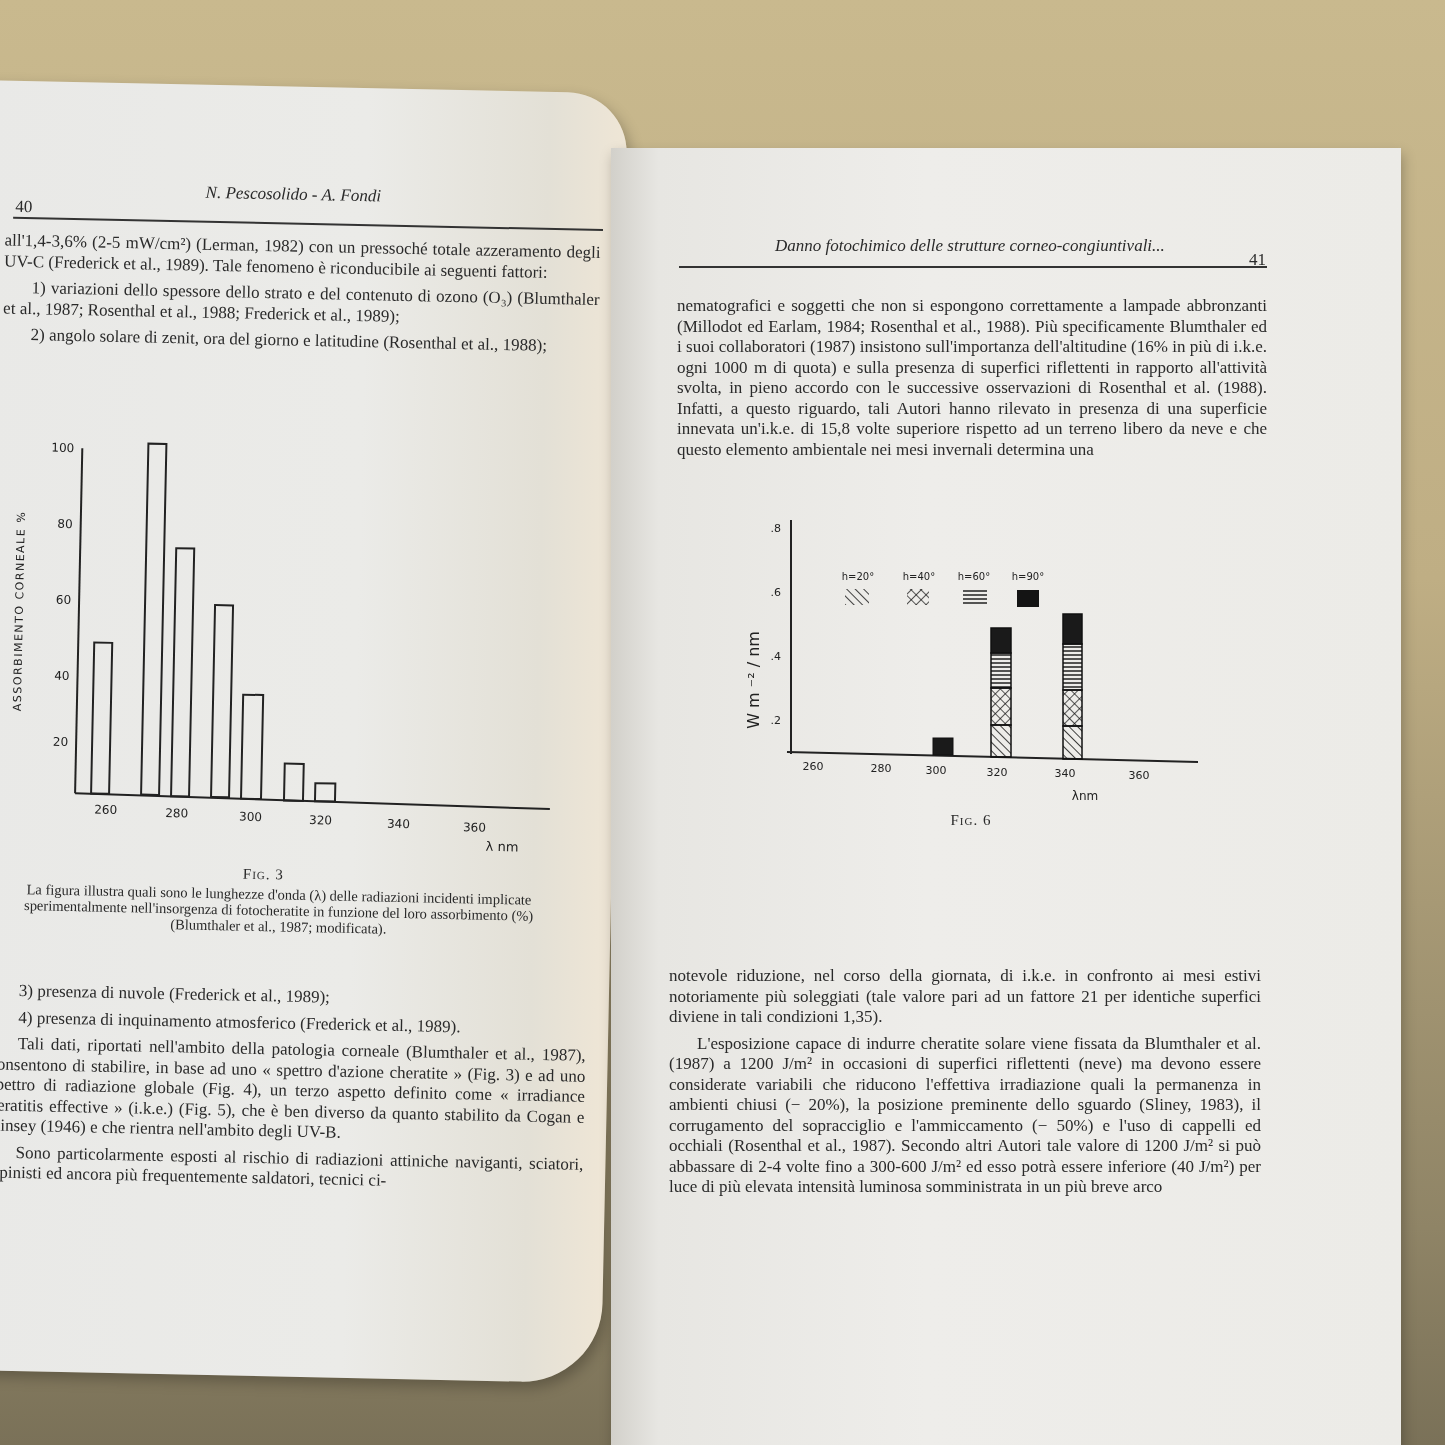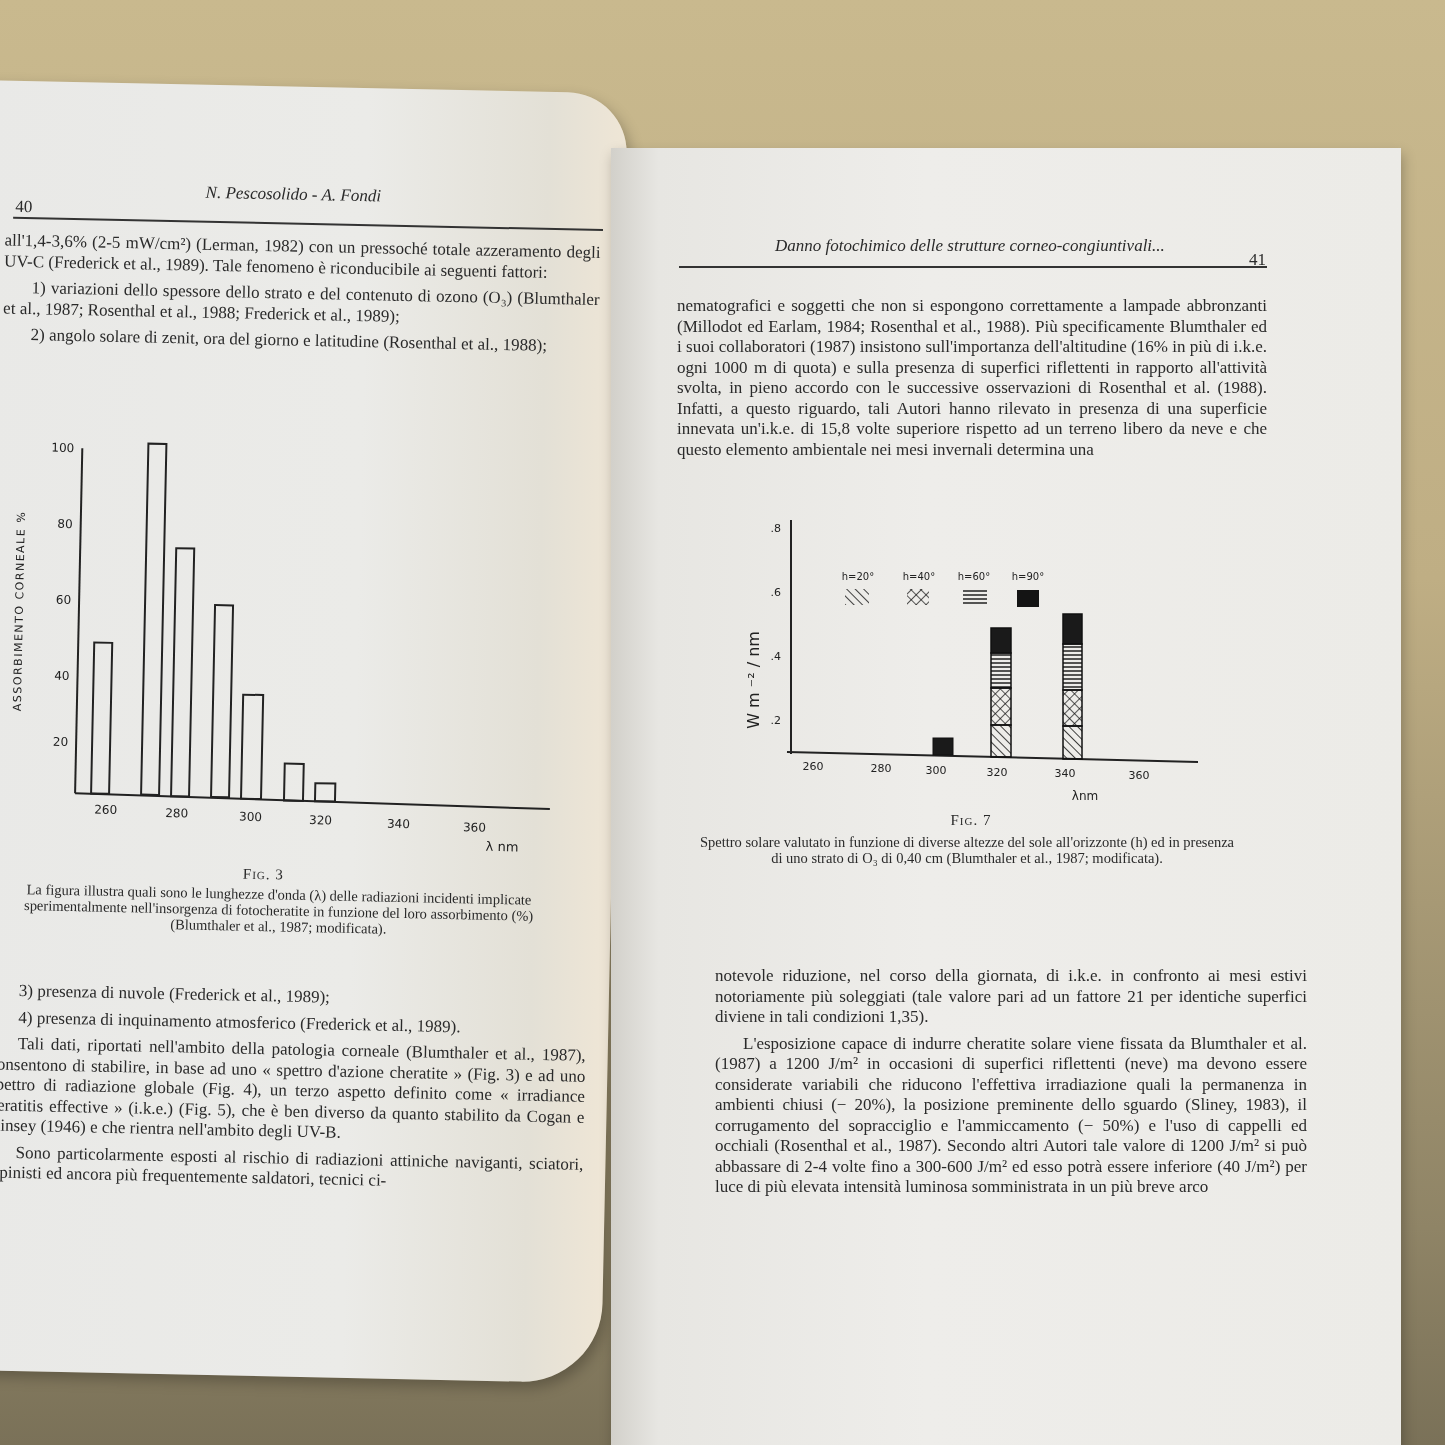--- a/index.html
+++ b/index.html
@@ -160,20 +160,19 @@
         <text x="148" y="262">280</text>
         <text x="203" y="264">300</text>
         <text x="264" y="266">320</text>
         <text x="332" y="267">340</text>
         <text x="406" y="269">360</text>
         <text x="352" y="290" font-size="12">λnm</text>
       </g>
     </svg>
   </div>
 
-  <div class="cap-title" style="left:310px; top:664px; width:100px;">Fig. 7</div>
-  <div class="caption" style="left:86px; top:686px; width:540px;">Spettro solare valutato in funzione di diverse altezze del sole all'orizzonte (h) ed in presenza di uno strato di O₃ di 0,40 cm (Blumthaler et al., 1987; modificata).</div>
+  <div class="cap-title" style="left:310px; top:664px; width:100px;">Fig. 6</div>
 
-  <div class="para" style="left:58px; top:818px; width:592px;margin-left:46px;">
+  <div class="para" style="left:58px; top:818px; width:592px;">
     <p>notevole riduzione, nel corso della giornata, di i.k.e. in confronto ai mesi estivi notoriamente più soleggiati (tale valore pari ad un fattore 21 per identiche superfici diviene in tali condizioni 1,35).</p>
     <p class="indent">L'esposizione capace di indurre cheratite solare viene fissata da Blumthaler et al. (1987) a 1200 J/m² in occasioni di superfici riflettenti (neve) ma devono essere considerate variabili che riducono l'effettiva irradiazione quali la permanenza in ambienti chiusi (− 20%), la posizione preminente dello sguardo (Sliney, 1983), il corrugamento del sopracciglio e l'ammiccamento (− 50%) e l'uso di cappelli ed occhiali (Rosenthal et al., 1987). Secondo altri Autori tale valore di 1200 J/m² si può abbassare di 2-4 volte fino a 300-600 J/m² ed esso potrà essere inferiore (40 J/m²) per luce di più elevata intensità luminosa somministrata in un più breve arco</p>
   </div>
 </div>
 
 </body></html>

